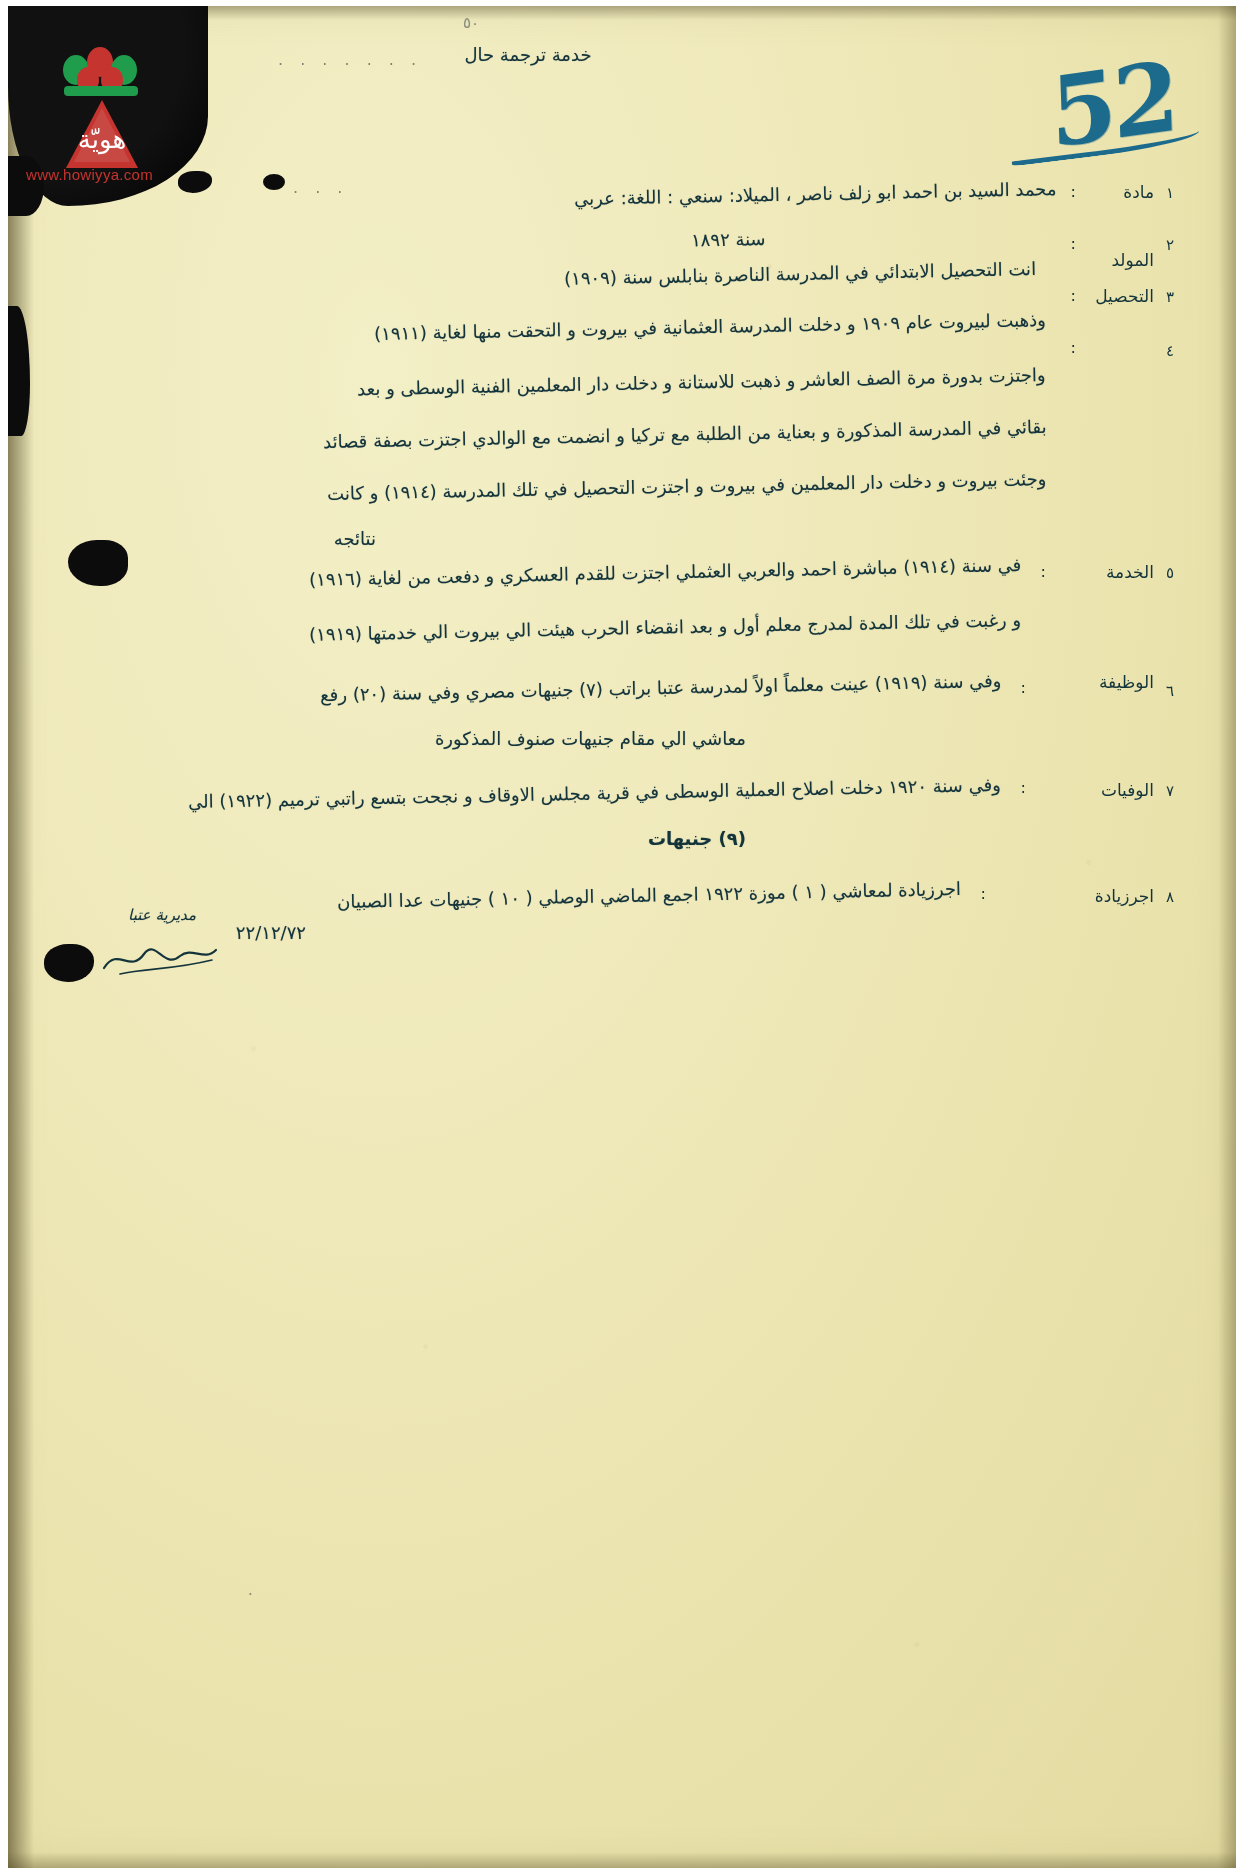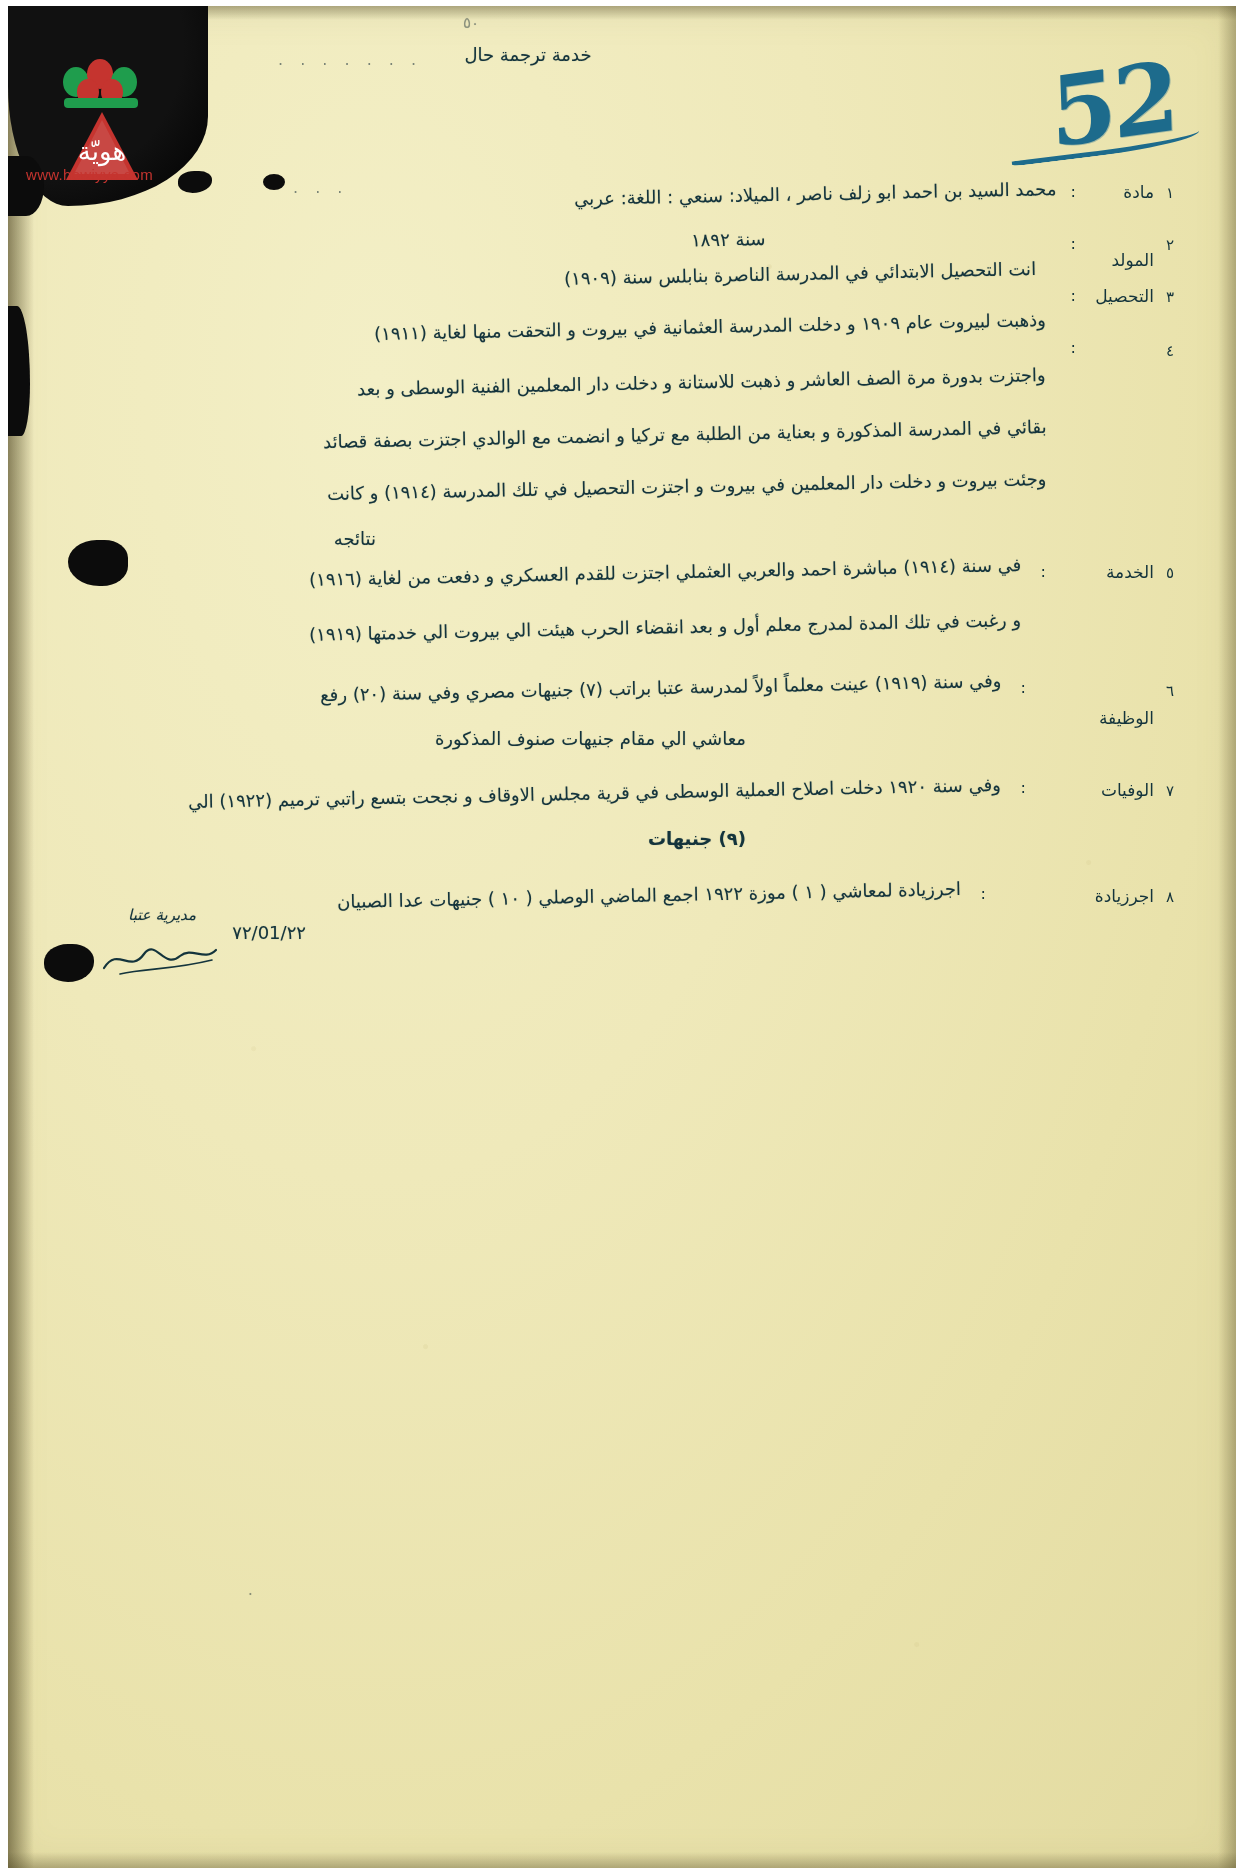--- a/index.html
+++ b/index.html
@@ -164,21 +164,21 @@
     left: 92px;
     top: 928px;
     width: 120px;
     height: 46px;
   }
 
   
   .watermark {
     position: absolute;
     left: 30px;
-    top: 36px;
+    top: 24px;
     width: 140px;
     height: 155px;
     text-align: center;
     pointer-events: none;
   }
   .wm-url {
     position: absolute;
     left: 18px;
     top: 160px;
     font-size: 15px;
@@ -283,36 +283,36 @@
     <div class="hw md tilt" style="right:190px; top:462px;">وجئت بيروت و دخلت دار المعلمين في بيروت و اجتزت التحصيل في تلك المدرسة (١٩١٤) و كانت</div>
     <div class="hw md" style="right:860px; top:522px;">نتائجه</div>
 
     <div class="num" style="right:62px; top:558px;">٥</div>
     <div class="label" style="right:82px; top:556px;">الخدمة</div>
     <div class="colon" style="right:190px; top:556px;">:</div>
     <div class="hw md tilt" style="right:215px; top:548px;">في سنة (١٩١٤) مباشرة احمد والعربي العثملي اجتزت للقدم العسكري و دفعت من لغاية (١٩١٦)</div>
     <div class="hw md tilt" style="right:215px; top:603px;">و رغبت في تلك المدة لمدرج معلم أول و بعد انقضاء الحرب هيئت الي بيروت الي خدمتها (١٩١٩)</div>
 
     <div class="num" style="right:62px; top:676px;">٦</div>
-    <div class="label" style="right:82px; top:702px;">الوظيفة</div>
+    <div class="label" style="right:82px; top:666px;">الوظيفة</div>
     <div class="colon" style="right:210px; top:672px;">:</div>
     <div class="hw md tilt" style="right:235px; top:664px;">وفي سنة (١٩١٩) عينت معلماً اولاً لمدرسة عتبا براتب (٧) جنيهات مصري وفي سنة (٢٠) رفع</div>
     <div class="hw md" style="right:490px; top:722px;">معاشي الي مقام جنيهات صنوف المذكورة</div>
 
     <div class="num" style="right:62px; top:776px;">٧</div>
     <div class="label" style="right:82px; top:774px;">الوفيات</div>
     <div class="colon" style="right:210px; top:772px;">:</div>
     <div class="hw md tilt" style="right:235px; top:768px;">وفي سنة ١٩٢٠ دخلت اصلاح العملية الوسطى في قرية مجلس الاوقاف و نجحت بتسع راتبي ترميم (١٩٢٢) الي</div>
     <div class="hw md" style="right:490px; top:822px;font-weight:bold;">(٩) جنيهات</div>
 
     <div class="num" style="right:62px; top:882px;">٨</div>
     <div class="label" style="right:82px; top:880px;">اجرزيادة</div>
     <div class="colon" style="right:250px; top:878px;">:</div>
     <div class="hw md tilt" style="right:275px; top:872px;">اجرزيادة لمعاشي ( ١ ) موزة ١٩٢٢ اجمع الماضي الوصلي   ( ١٠ ) جنيهات عدا الصبيان</div>
-    <div class="hw md" style="right:930px; top:916px;">٢٢/01/٧٢</div>
+    <div class="hw md" style="right:930px; top:916px;">٢٢/١٢/٧٢</div>
 
     <div class="hw sm" style="right:1040px; top:900px;font-style:italic;">مديرية عتبا</div>
     <svg class="signature" viewBox="0 0 120 46">
       <path d="M4 34 C 18 12, 30 40, 44 20 C 56 4, 64 36, 80 22 C 92 12, 104 28, 116 16" fill="none" stroke="#14343c" stroke-width="2.2" stroke-linecap="round"></path>
       <path d="M20 40 C 46 34, 72 36, 112 26" fill="none" stroke="#14343c" stroke-width="1.6" stroke-linecap="round"></path>
     </svg>
 
     <div class="hw sm faint" style="left:240px; top:1575px;">.</div>
   </div>
 </div>

